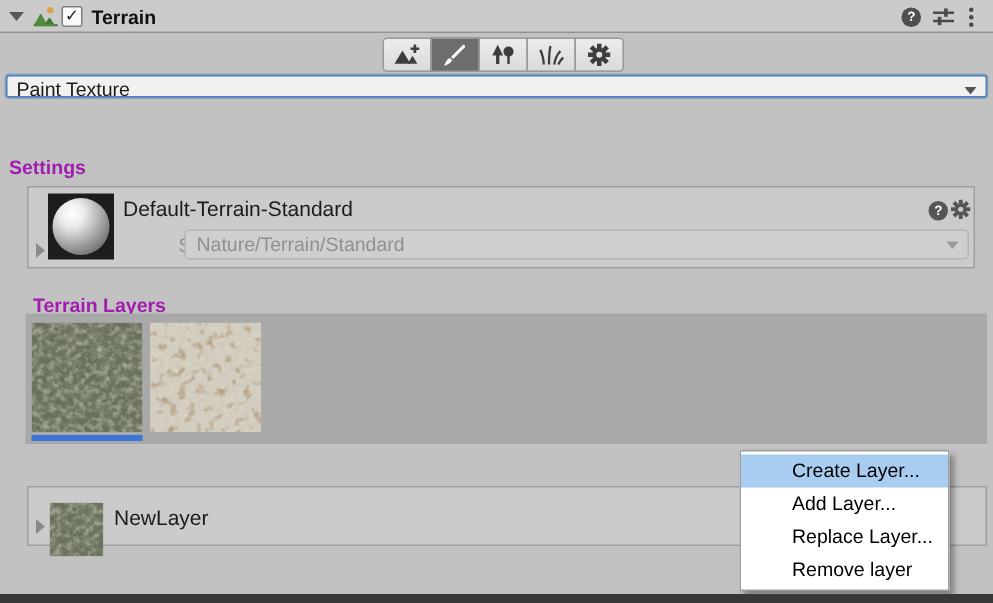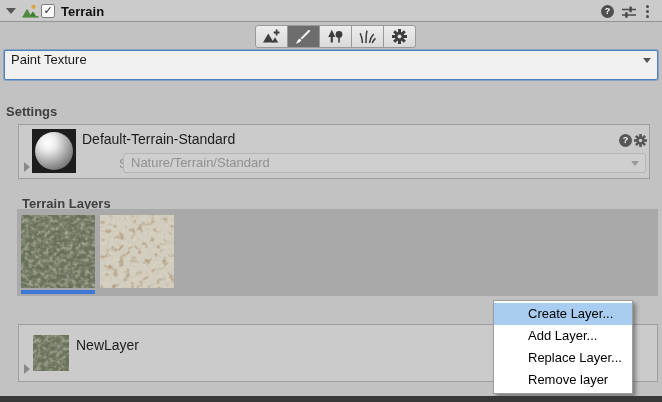--- a/index.html
+++ b/index.html
@@ -36,35 +36,35 @@
   
   .toolbar { position:absolute; left:255px; top:25px; display:flex; }
   .tbtn { width:33px; height:23px; margin-left:-1px;
           background:linear-gradient(#ececec,#dadada); border:1px solid #9a9a9a;
           display:flex; align-items:center; justify-content:center; }
   .tbtn:first-child { border-radius:3px 0 0 3px; margin-left:0; }
   .tbtn:last-child  { border-radius:0 3px 3px 0; }
   .tbtn.active { background:#6d6d6d; }
 
   
-  .paint-dd { position:absolute; left:4px; top:50px; width:654px; height:30px;
+  .paint-dd { position:absolute; left:4px; top:50px; width:654px; height:15px;
           background:#f1f1f1; border:1px solid #4b7fbe; border-radius:2px;
           box-shadow:0 0 0 1px rgba(75,127,190,.45);
           font-size:13px; line-height:18px; color:#1a1a1a; padding-left:6px; }
   .dd-arrow { position:absolute; right:6px; top:7px; width:0; height:0;
           border-left:4px solid transparent; border-right:4px solid transparent;
           border-top:5px solid #555; }
   .dd-arrow.dis { border-top-color:#9a9a9a; }
 
   
   .helpbox { position:absolute; left:4px; top:73px; width:654px; height:20px;
           background:#c9c9c9; border:1px solid #a0a0a0; border-radius:2px;
           font-size:13px; line-height:18px; color:#2e2e2e; padding-left:13px; }
 
-  .section-label { position:absolute; left:6px; font-size:13px; font-weight:bold; color:#404040; }
+  .section-label { position:absolute; left:6px; font-size:13px; font-weight:bold; color:#a21caf; }
 
   
   .mat-box { position:absolute; left:18px; top:124px; width:632px; height:55px;
           background:#cbcbcb; border:1px solid #9e9e9e; }
   .mat-preview { position:absolute; left:13px; top:4px; width:44px; height:44px;
           background:#1d1d1d; display:flex; align-items:center; justify-content:center; }
   .sphere { width:38px; height:38px; border-radius:50%;
           background:radial-gradient(circle at 34% 28%, #ffffff 0%, #ececec 22%, #c2c2c2 42%, #969696 62%, #6e6e6e 82%, #5c5c5c 100%); }
   .mat-title { position:absolute; left:63px; top:6px; font-size:14px; color:#1c1c1c; }
   .shader-label { position:absolute; left:56px; top:31px; font-size:13px; color:#8f8f8f;margin-left:44px; }
@@ -74,21 +74,21 @@
   .mat-box .fold-right { left:5px; bottom:6px; }
   .mat-help { position:absolute; right:17px; top:9px; }
   .mat-gear { position:absolute; right:2px; top:8px; }
 
   
   .palette { position:absolute; left:17px; top:209px; width:641px; height:87px; background:#a9a9a9; }
   .thumb { position:absolute; top:6px; width:74px; height:73px; overflow:hidden; }
   .selbar { position:absolute; top:81px; width:74px; height:4px; background:#3c76d6; }
 
   
-  .nl-box { position:absolute; left:18px; top:324px; width:640px; height:58px;
+  .nl-box { position:absolute; left:18px; top:324px; width:640px; height:40px;
           background:#cbcbcb; border:1px solid #9e9e9e;text-align:center; }
   .nl-thumb { position:absolute; left:14px; top:10px; width:36px; height:36px; overflow:hidden; }
   .nl-title { position:absolute; left:57px; top:12px; font-size:14px; color:#1c1c1c; }
   .nl-box .fold-right { left:5px; bottom:7px; }
 
   
   .menu { position:absolute; left:493px; top:300px; width:140px;
           background:#ffffff; border:1px solid #9d9d9d; padding:2px 0;
           box-shadow:3px 3px 4px rgba(0,0,0,.35); }
   .menu-item { height:22px; line-height:22px; padding-left:34px; font-size:13px; color:#000; }

